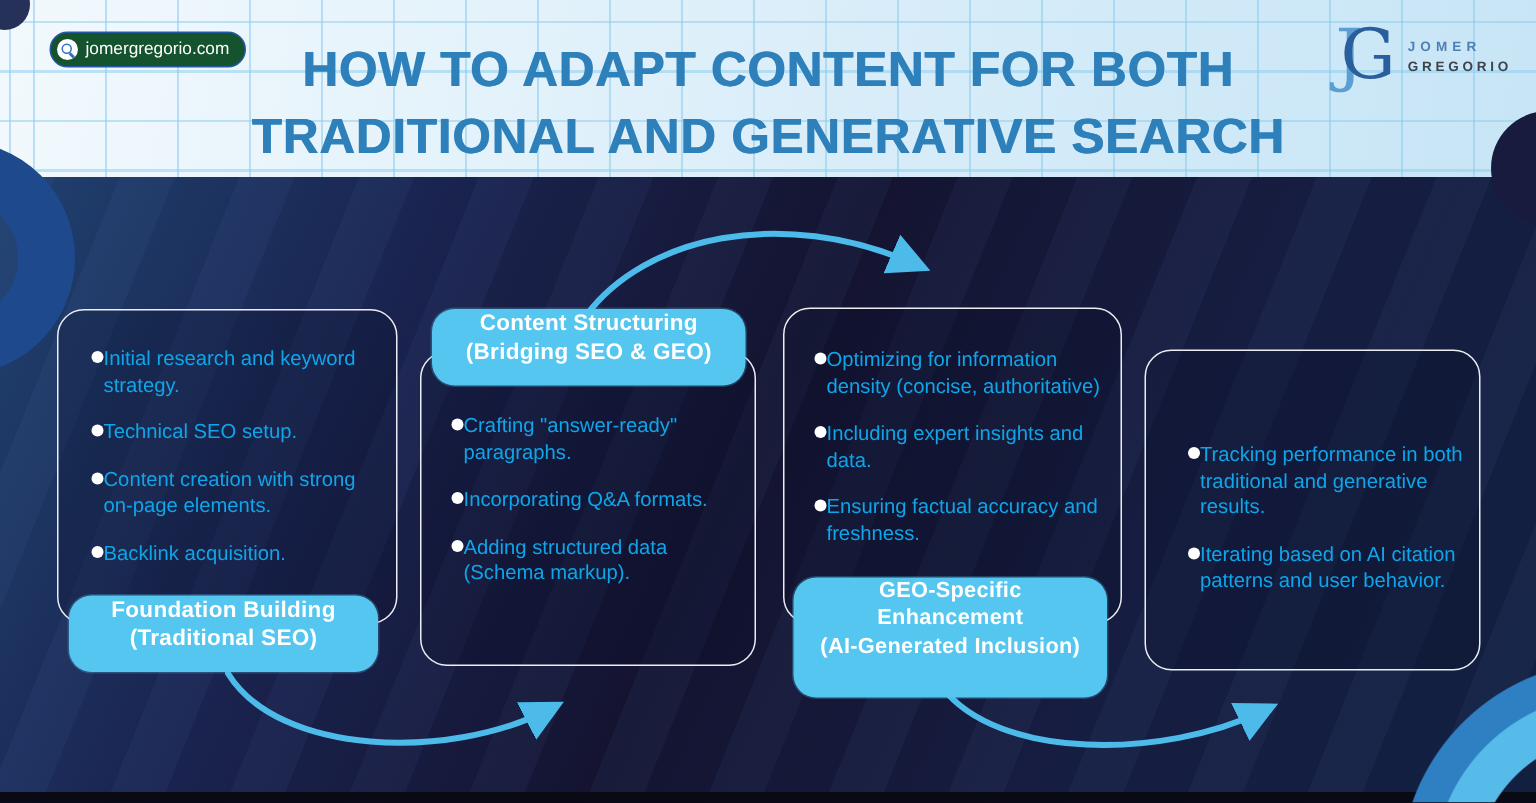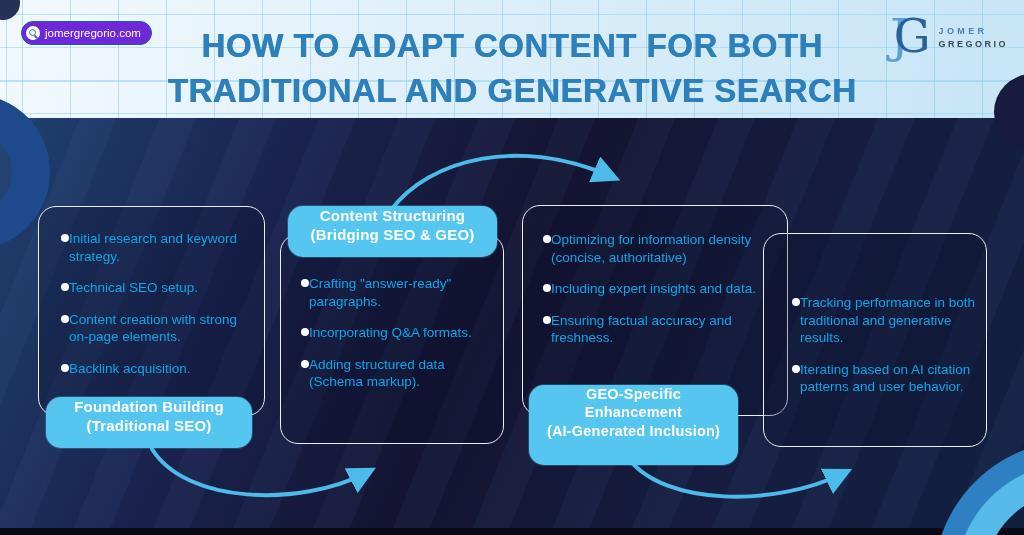--- a/index.html
+++ b/index.html
@@ -9,22 +9,22 @@
   
   .header{position:absolute;left:0;top:0;width:1024px;height:118px;z-index:1;
     background:
       repeating-linear-gradient(to right, rgba(137,203,238,.55) 0 1.5px, rgba(0,0,0,0) 1.5px 48px),
       repeating-linear-gradient(to bottom, rgba(137,203,238,.5) 0 1.5px, rgba(0,0,0,0) 1.5px 33px),
       linear-gradient(100deg,#f2f9fd 0%,#d9edf9 55%,#c7e5f6 100%);
     background-position:22px 14px,22px 14px,0 0;}
   .title{position:absolute;left:0;top:23px;width:100%;text-align:center;z-index:2;
     color:#2e80ba;font-size:33px;font-weight:bold;letter-spacing:.5px;line-height:45px;
     text-shadow:.6px 0 currentColor;}
-  .badge{position:absolute;left:21px;top:21px;height:22px;display:flex;align-items:center;gap:5px;
-    background:#6d28d9;border:1.5px solid #2459a5;border-radius:13px;padding:0 10px 0 4px;
+  .badge{position:absolute;left:33px;top:21px;height:22px;display:flex;align-items:center;gap:5px;
+    background:#14532d;border:1.5px solid #2459a5;border-radius:13px;padding:0 10px 0 4px;
     color:#fff;font-size:11.5px;z-index:3;}
   .mg{width:14px;height:14px;border-radius:50%;background:#fff;position:relative;flex:0 0 auto;}
   .mg::before{content:"";position:absolute;left:3px;top:3px;width:5px;height:5px;border:1.5px solid #2f72c4;border-radius:50%;}
   .mg::after{content:"";position:absolute;right:2px;bottom:2px;width:4px;height:1.6px;background:#2f72c4;transform:rotate(45deg);}
   .logo{position:absolute;right:16px;top:14px;display:flex;align-items:center;gap:8px;z-index:3;}
   .monogram{font-family:"DejaVu Serif",serif;font-size:46px;line-height:44px;font-weight:400;}
   .logo-j{color:#5b9ed2;}
   .logo-g{color:#2a5f9e;margin-left:-15px;}
   .logo-names{display:flex;flex-direction:column;gap:3px;padding-top:2px;}
   .logo-name1{font-size:9px;font-weight:bold;letter-spacing:3.4px;color:#4d80b4;}
@@ -44,21 +44,21 @@
   .rings-br{left:933px;top:440px;width:284px;height:284px;z-index:3;
     background:radial-gradient(circle at 142px 142px,
       rgba(0,0,0,0) 0 91px,#57bbe9 92px 119px,#2e80c3 120px 141px,rgba(0,0,0,0) 142px);}
   .strip{left:0;top:528px;width:1024px;height:7px;background:#0a0a15;z-index:2;}
 
   
   .card{position:absolute;border:1.6px solid #eceef4;border-radius:18px;
         background:rgba(9,11,36,.25);z-index:4;box-sizing:border-box;}
   .card1{left:38px;top:206px;width:227px;height:210px;}
   .card2{left:280px;top:234px;width:224px;height:210px;}
-  .card3{left:522px;top:205px;width:266px;height:211px;}
+  .card3{left:522px;top:205px;width:226px;height:211px;}
   .card4{left:763px;top:233px;width:224px;height:214px;}
   .bullets{margin:0;padding:0;list-style:none;}
   .card1 .bullets{padding:23px 16px 0 22px;}
   .card2 .bullets{padding:40px 10px 0 20px;}
   .card3 .bullets{padding:25px 10px 0 20px;}
   .card4 .bullets{padding:60px 10px 0 28px;}
   .bullets li{display:flex;gap:0;margin-bottom:14px;color:#0ea5e9;font-size:13.5px;line-height:1.3;}
   .dot{flex:0 0 auto;width:8px;height:8px;border-radius:50%;background:#fff;margin-top:4px;}
 
   

